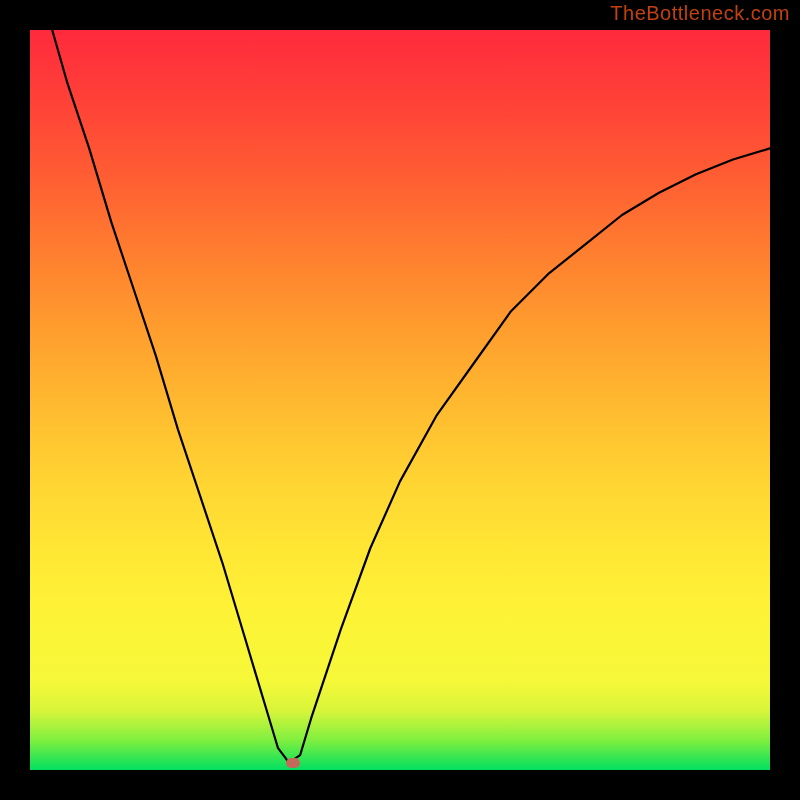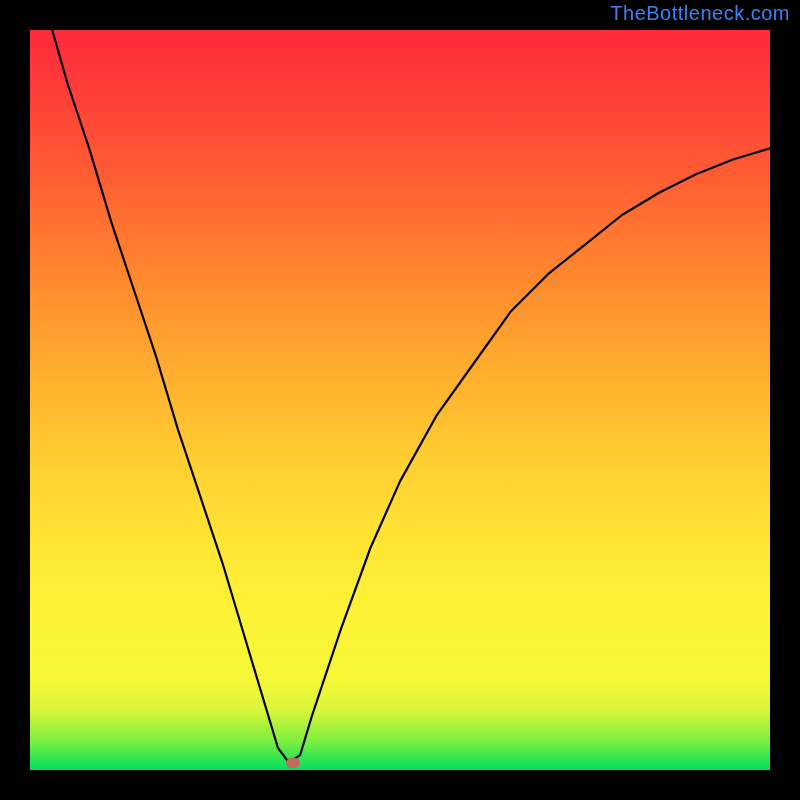--- a/index.html
+++ b/index.html
@@ -8,21 +8,21 @@
     height: 800px;
     background: #000;
     position: relative;
     font-family: Arial, sans-serif;
     overflow: hidden;
   }
   .watermark {
     position: absolute;
     top: 2px;
     right: 10px;
-    color: #3b82f6;
+    color: #c2410c;
     font-size: 20px;
     font-weight: normal;
     z-index: 10;
     letter-spacing: 0.5px;
   }
   .plot-area {
     position: absolute;
     left: 30px;
     top: 30px;
     width: 740px;

